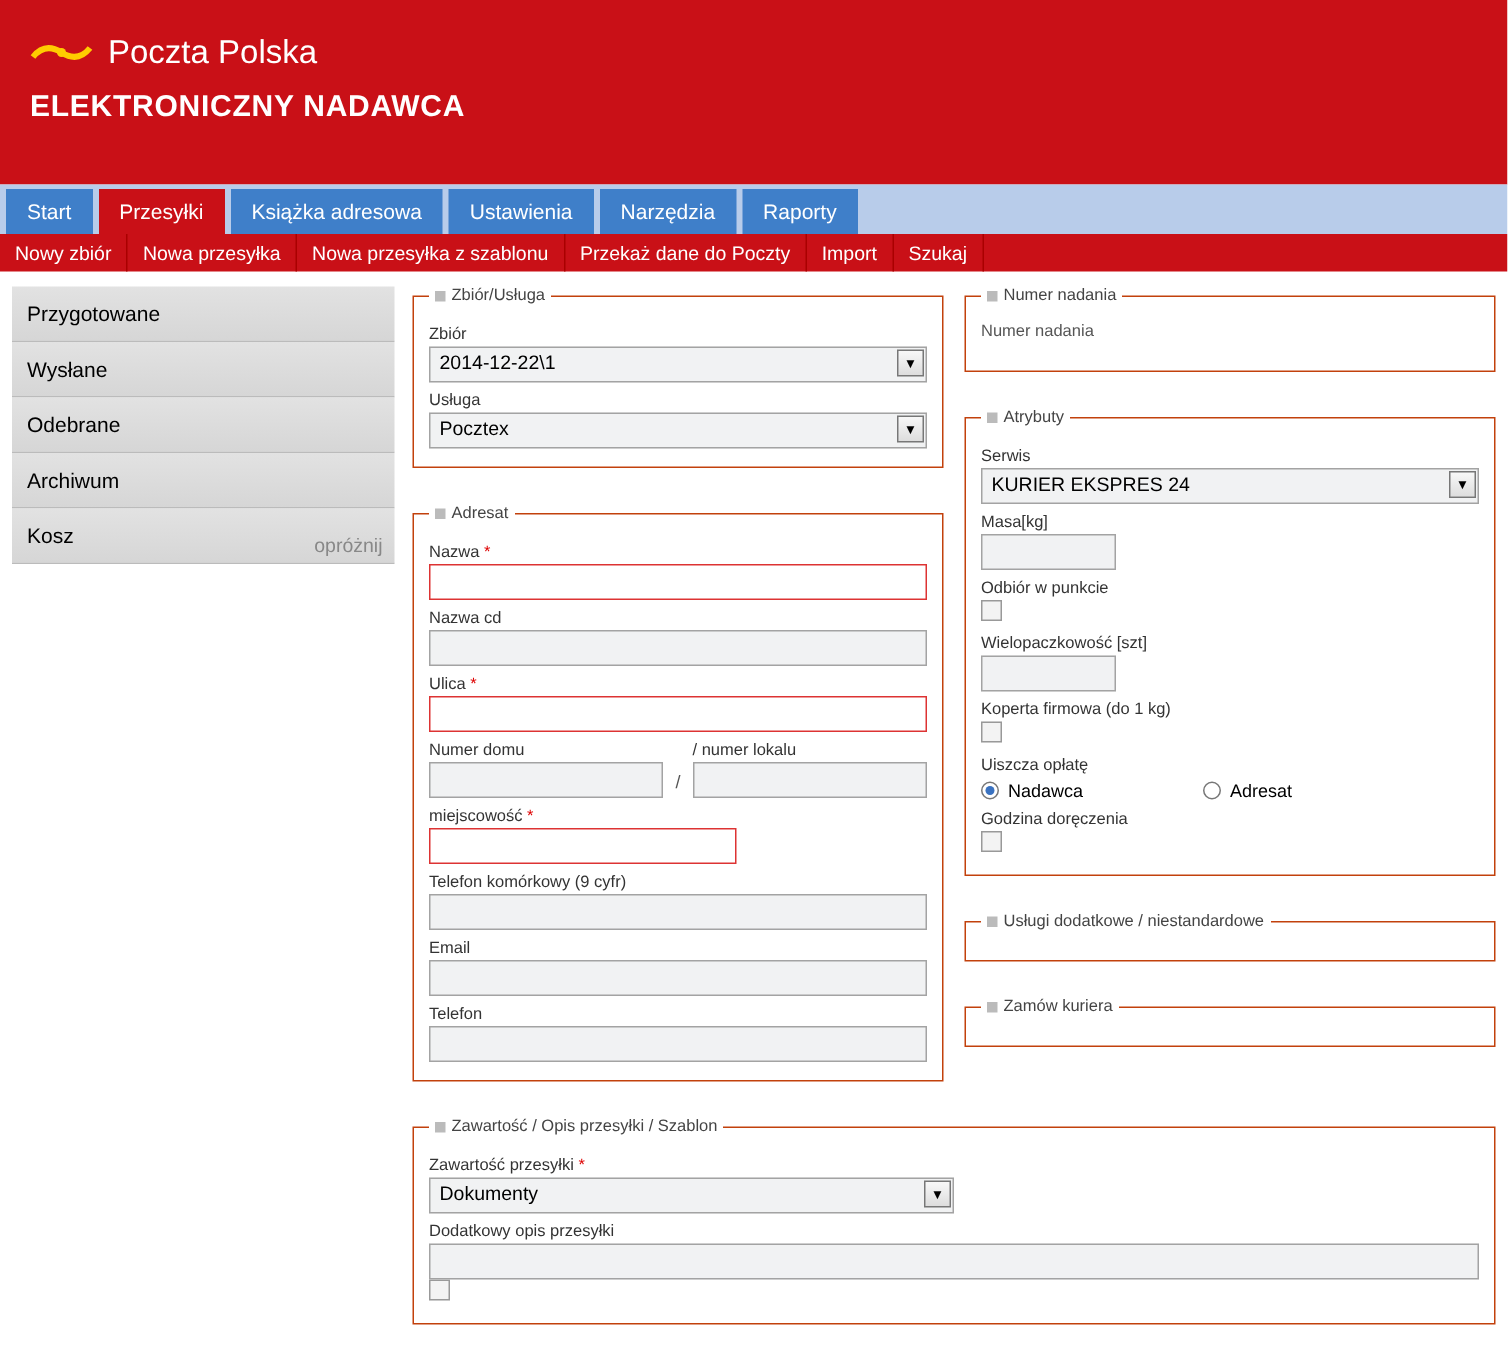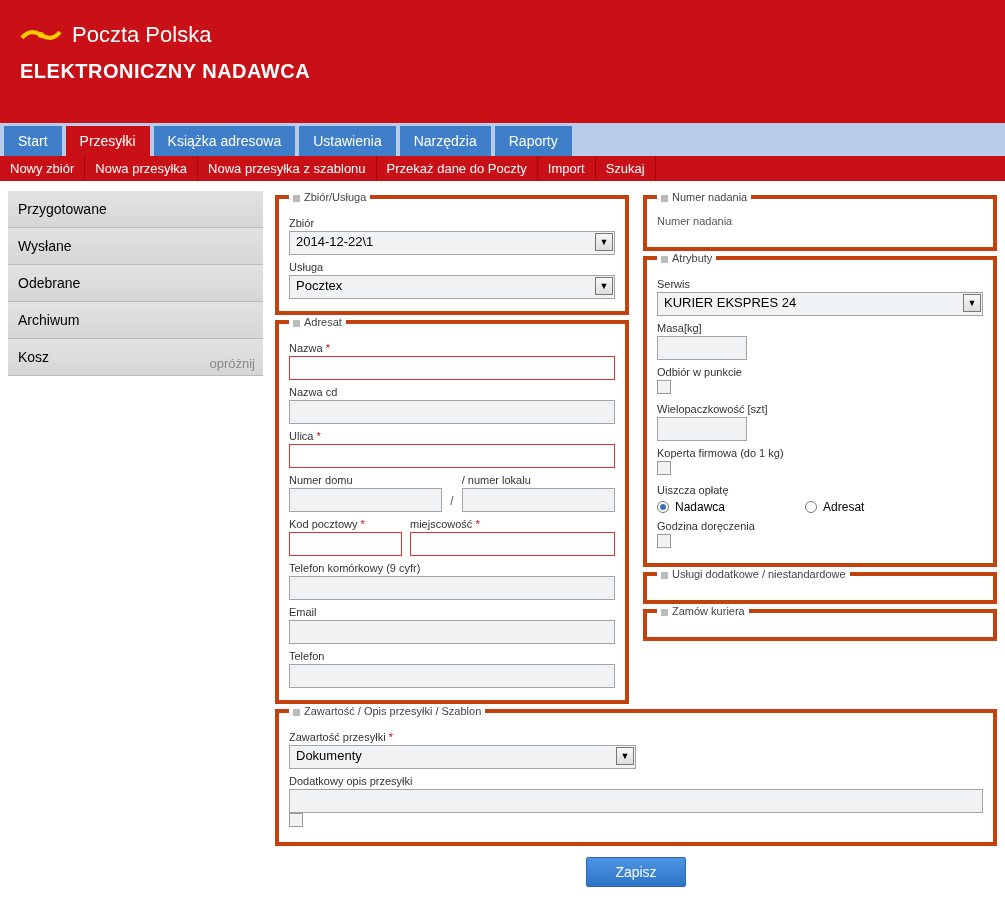--- a/index.html
+++ b/index.html
@@ -15,21 +15,21 @@
 .nav-secondary { background: #c91017; display: flex; }
 .nav-secondary .stab { color: #fff; padding: 5px 10px; border-right: 1px solid #a00; cursor: pointer; font-size: 13px; }
 .content { display: flex; gap: 12px; padding: 10px 8px; align-items: flex-start; }
 .sidebar { width: 255px; border-radius: 17px; }
 .sidebar-item { background: linear-gradient(#e2e2e2,#d6d6d6); border-bottom: 1px solid #bbb; padding: 10px 10px; font-size: 14px; cursor: pointer; position: relative; }
 .sidebar-item .empty { position: absolute; right: 8px; bottom: 4px; font-size: 13px; color: #888; }
 .main { flex: 1; }
 .columns { display: flex; gap: 14px; align-items: flex-start; }
 .col-left { flex: 1; min-width: 340px; }
 .col-right { flex: 1; min-width: 320px; }
-fieldset { border: 4px solid #c2410c; margin-bottom: 1px; padding: 8px 10px 12px 10px; }
+fieldset { border: 1px solid #c2410c; margin-bottom: 24px; padding: 8px 10px 12px 10px; }
 legend { font-size: 11px; color: #444; padding: 0 4px; }
 legend .sq { display:inline-block; width:7px; height:7px; background:#bbb; margin-right:4px; vertical-align:middle; }
 .lbl { font-size: 11px; color: #333; margin: 6px 0 2px 0; display:block; }
 .req::after { content: " *"; color: #d00; }
 .input, .sel { width: 100%; height: 24px; background: #f1f2f3; border: 1px solid #a3a3a3; padding: 2px 6px; font-size: 13px; }
 .input.err { border: 1px solid #d33; background:#fff; }
 .sel-wrap { position: relative; }
 .sel-btn { position: absolute; right: 2px; top: 2px; width: 18px; height: 18px; border: 1px solid #777; background: linear-gradient(#f8f8f8,#ddd); display:flex; align-items:center; justify-content:center; font-size:9px; cursor:pointer; }
 .row { display:flex; gap: 8px; align-items:flex-end; }
 .row .field { flex: 1; }
@@ -119,24 +119,20 @@
               <span class="lbl">Numer domu</span>
               <input class="input" style="">
             </div>
             <span class="slash">/</span>
             <div class="field w70">
               <span class="lbl">/   numer lokalu</span>
               <input class="input" style="">
             </div>
           </div>
           <div class="row">
-            <div class="field w70">
-              <span class="lbl req">Kod pocztowy</span>
-              <input class="input err" style="">
-            </div>
             <div class="field">
               <span class="lbl req">miejscowość</span>
               <input class="input err" style="width: 205px;">
             </div>
           </div>
           <span class="lbl">Telefon komórkowy (9 cyfr)</span>
           <input class="input" style="">
           <span class="lbl">Email</span>
           <input class="input" style="">
           <span class="lbl">Telefon</span>

